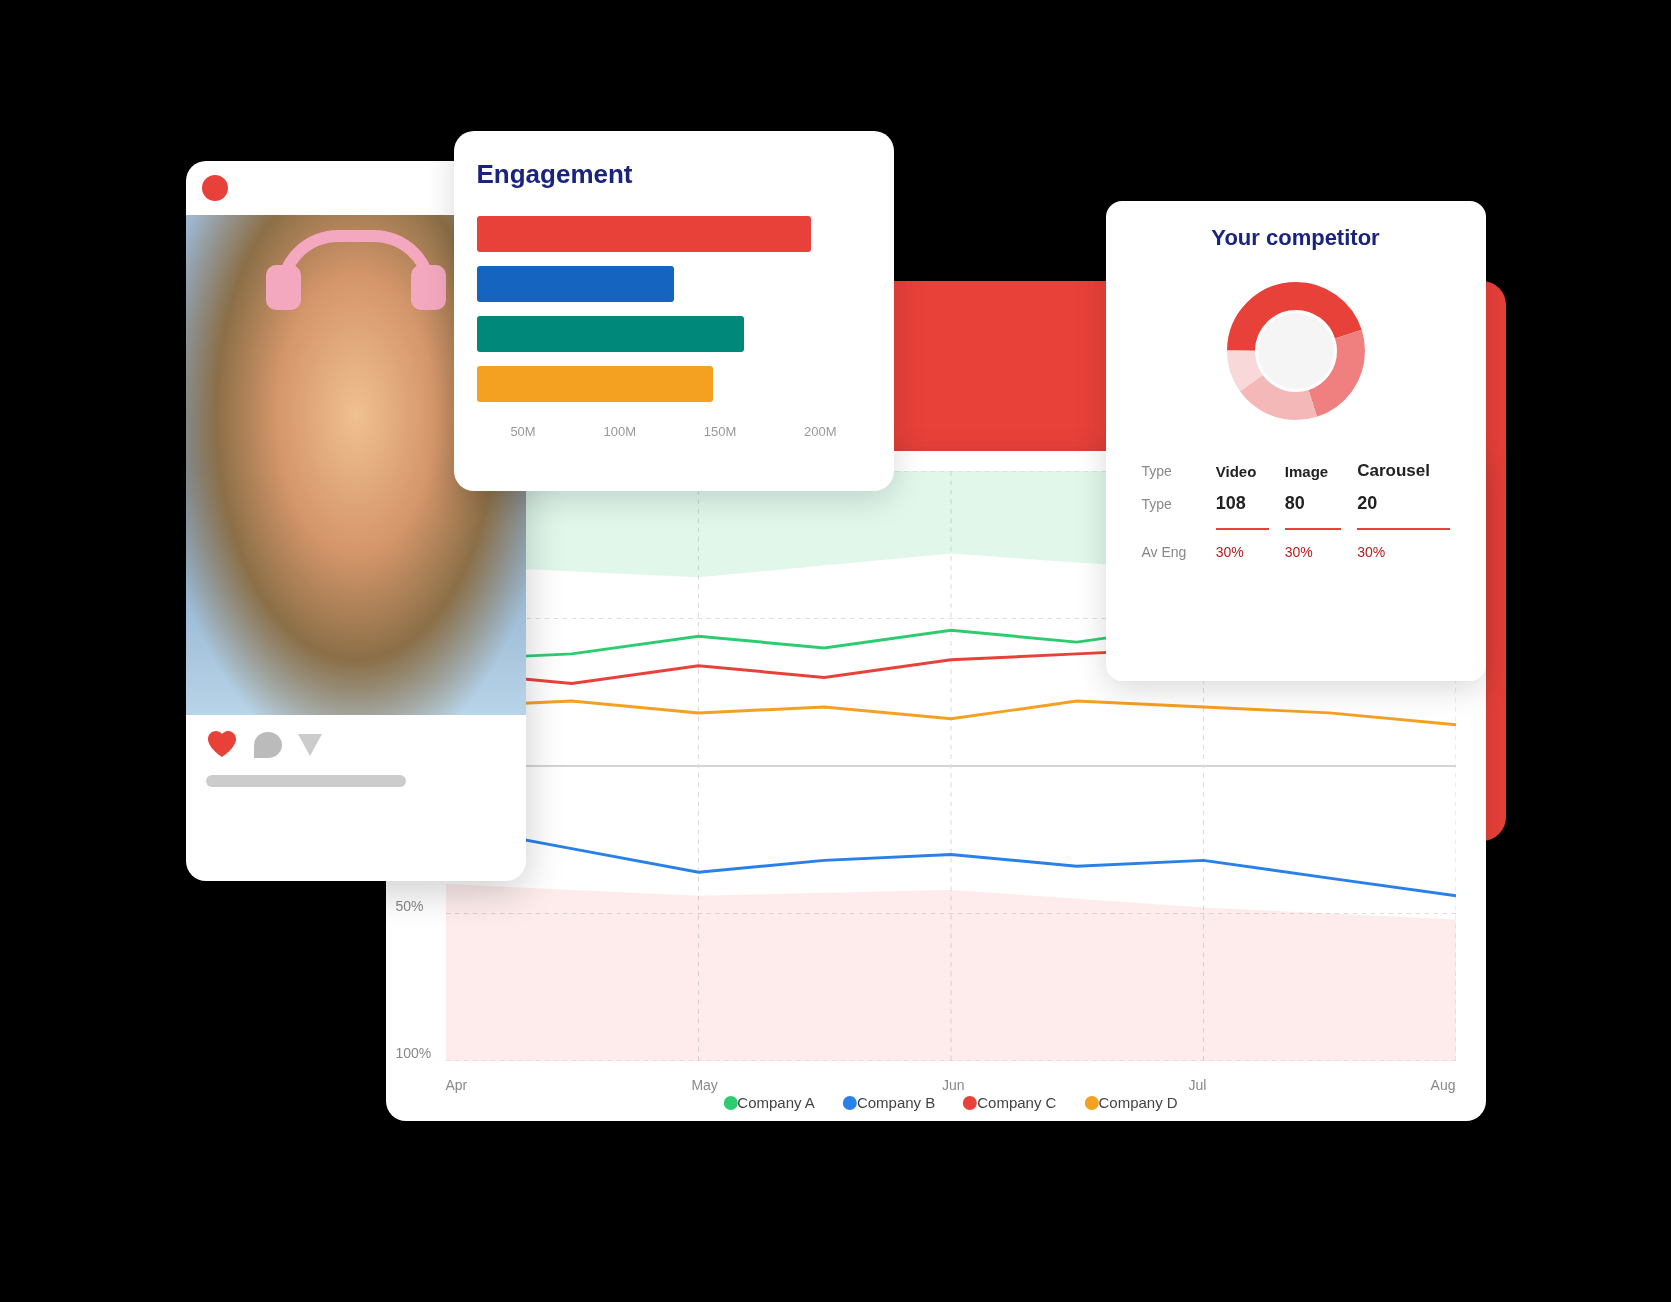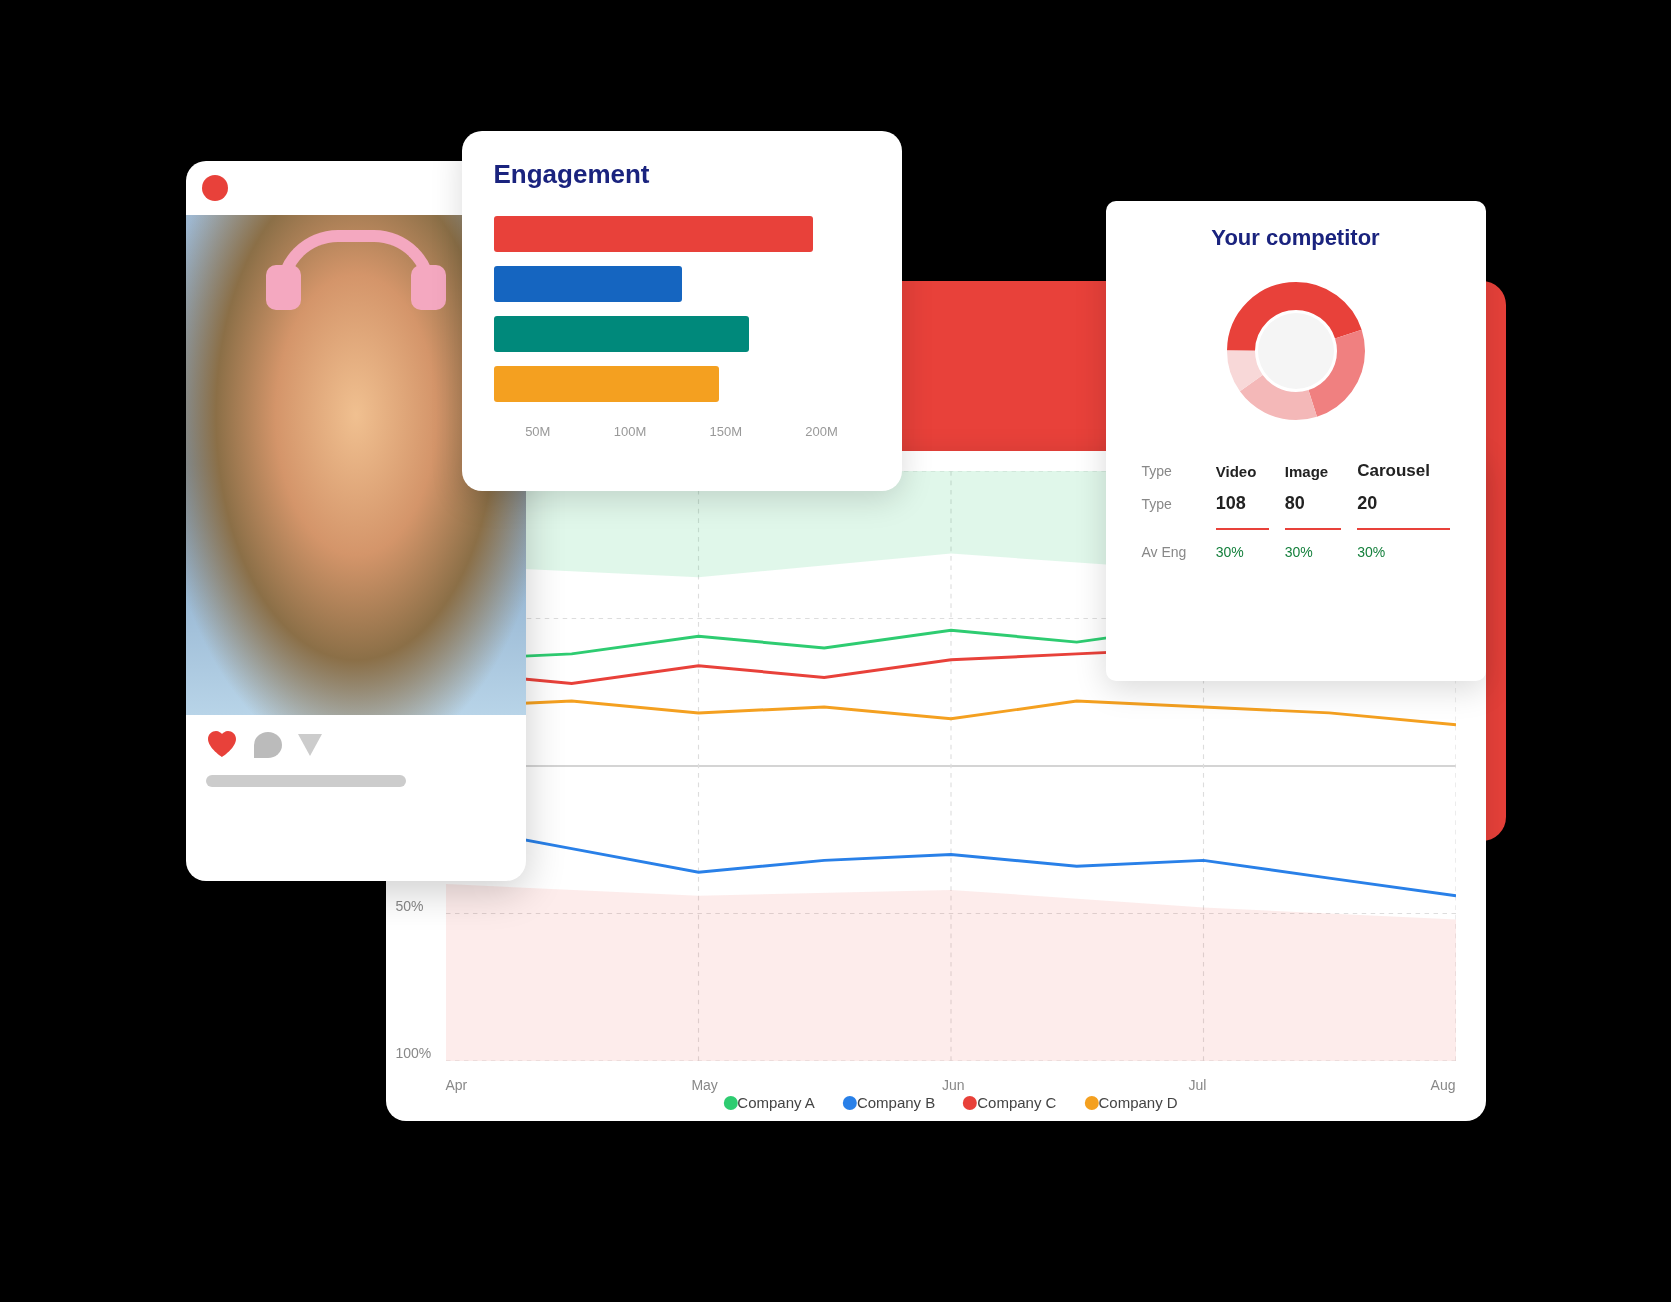--- a/index.html
+++ b/index.html
@@ -125,28 +125,28 @@
       width: 700px;
       height: 560px;
       background: #e8413a;
       border-radius: 24px;
       z-index: 0;
     }
 
     
     .engagement-card {
       position: absolute;
-      left: 276px;
+      left: 268px;
       top: 30px;
       width: 440px;
       height: 360px;
       background: #fff;
       border-radius: 20px;
       box-shadow: 0 8px 32px rgba(0,0,0,0.15);
-      padding: 28px 32px;
+      padding: 28px 23px;
       z-index: 4;
     }
 
     .engagement-title {
       font-size: 26px;
       font-weight: 700;
       color: #1a237e;
       margin-bottom: 24px;
     }
 
@@ -186,21 +186,21 @@
     }
 
     
     .competitor-card {
       position: absolute;
       right: 0;
       top: 100px;
       width: 380px;
       height: 480px;
       background: #fff;
-      border-radius: 10px;
+      border-radius: 16px;
       box-shadow: 0 8px 32px rgba(0,0,0,0.15);
       padding: 24px 28px;
       z-index: 4;
     }
 
     .competitor-title {
       font-size: 22px;
       font-weight: 700;
       color: #1a237e;
       text-align: center;
@@ -221,21 +221,21 @@
 
     
     .competitor-table {
       width: 100%;
       border-collapse: collapse;
     }
 
     .competitor-table td {
       padding: 6px 8px;
       font-size: 14px;
-      color: #15803d;
+      color: #b91c1c;
     }
 
     .competitor-table .row-header {
       color: #888;
       font-weight: 500;
     }
 
     .competitor-table .val-bold {
       font-size: 18px;
       font-weight: 700;

